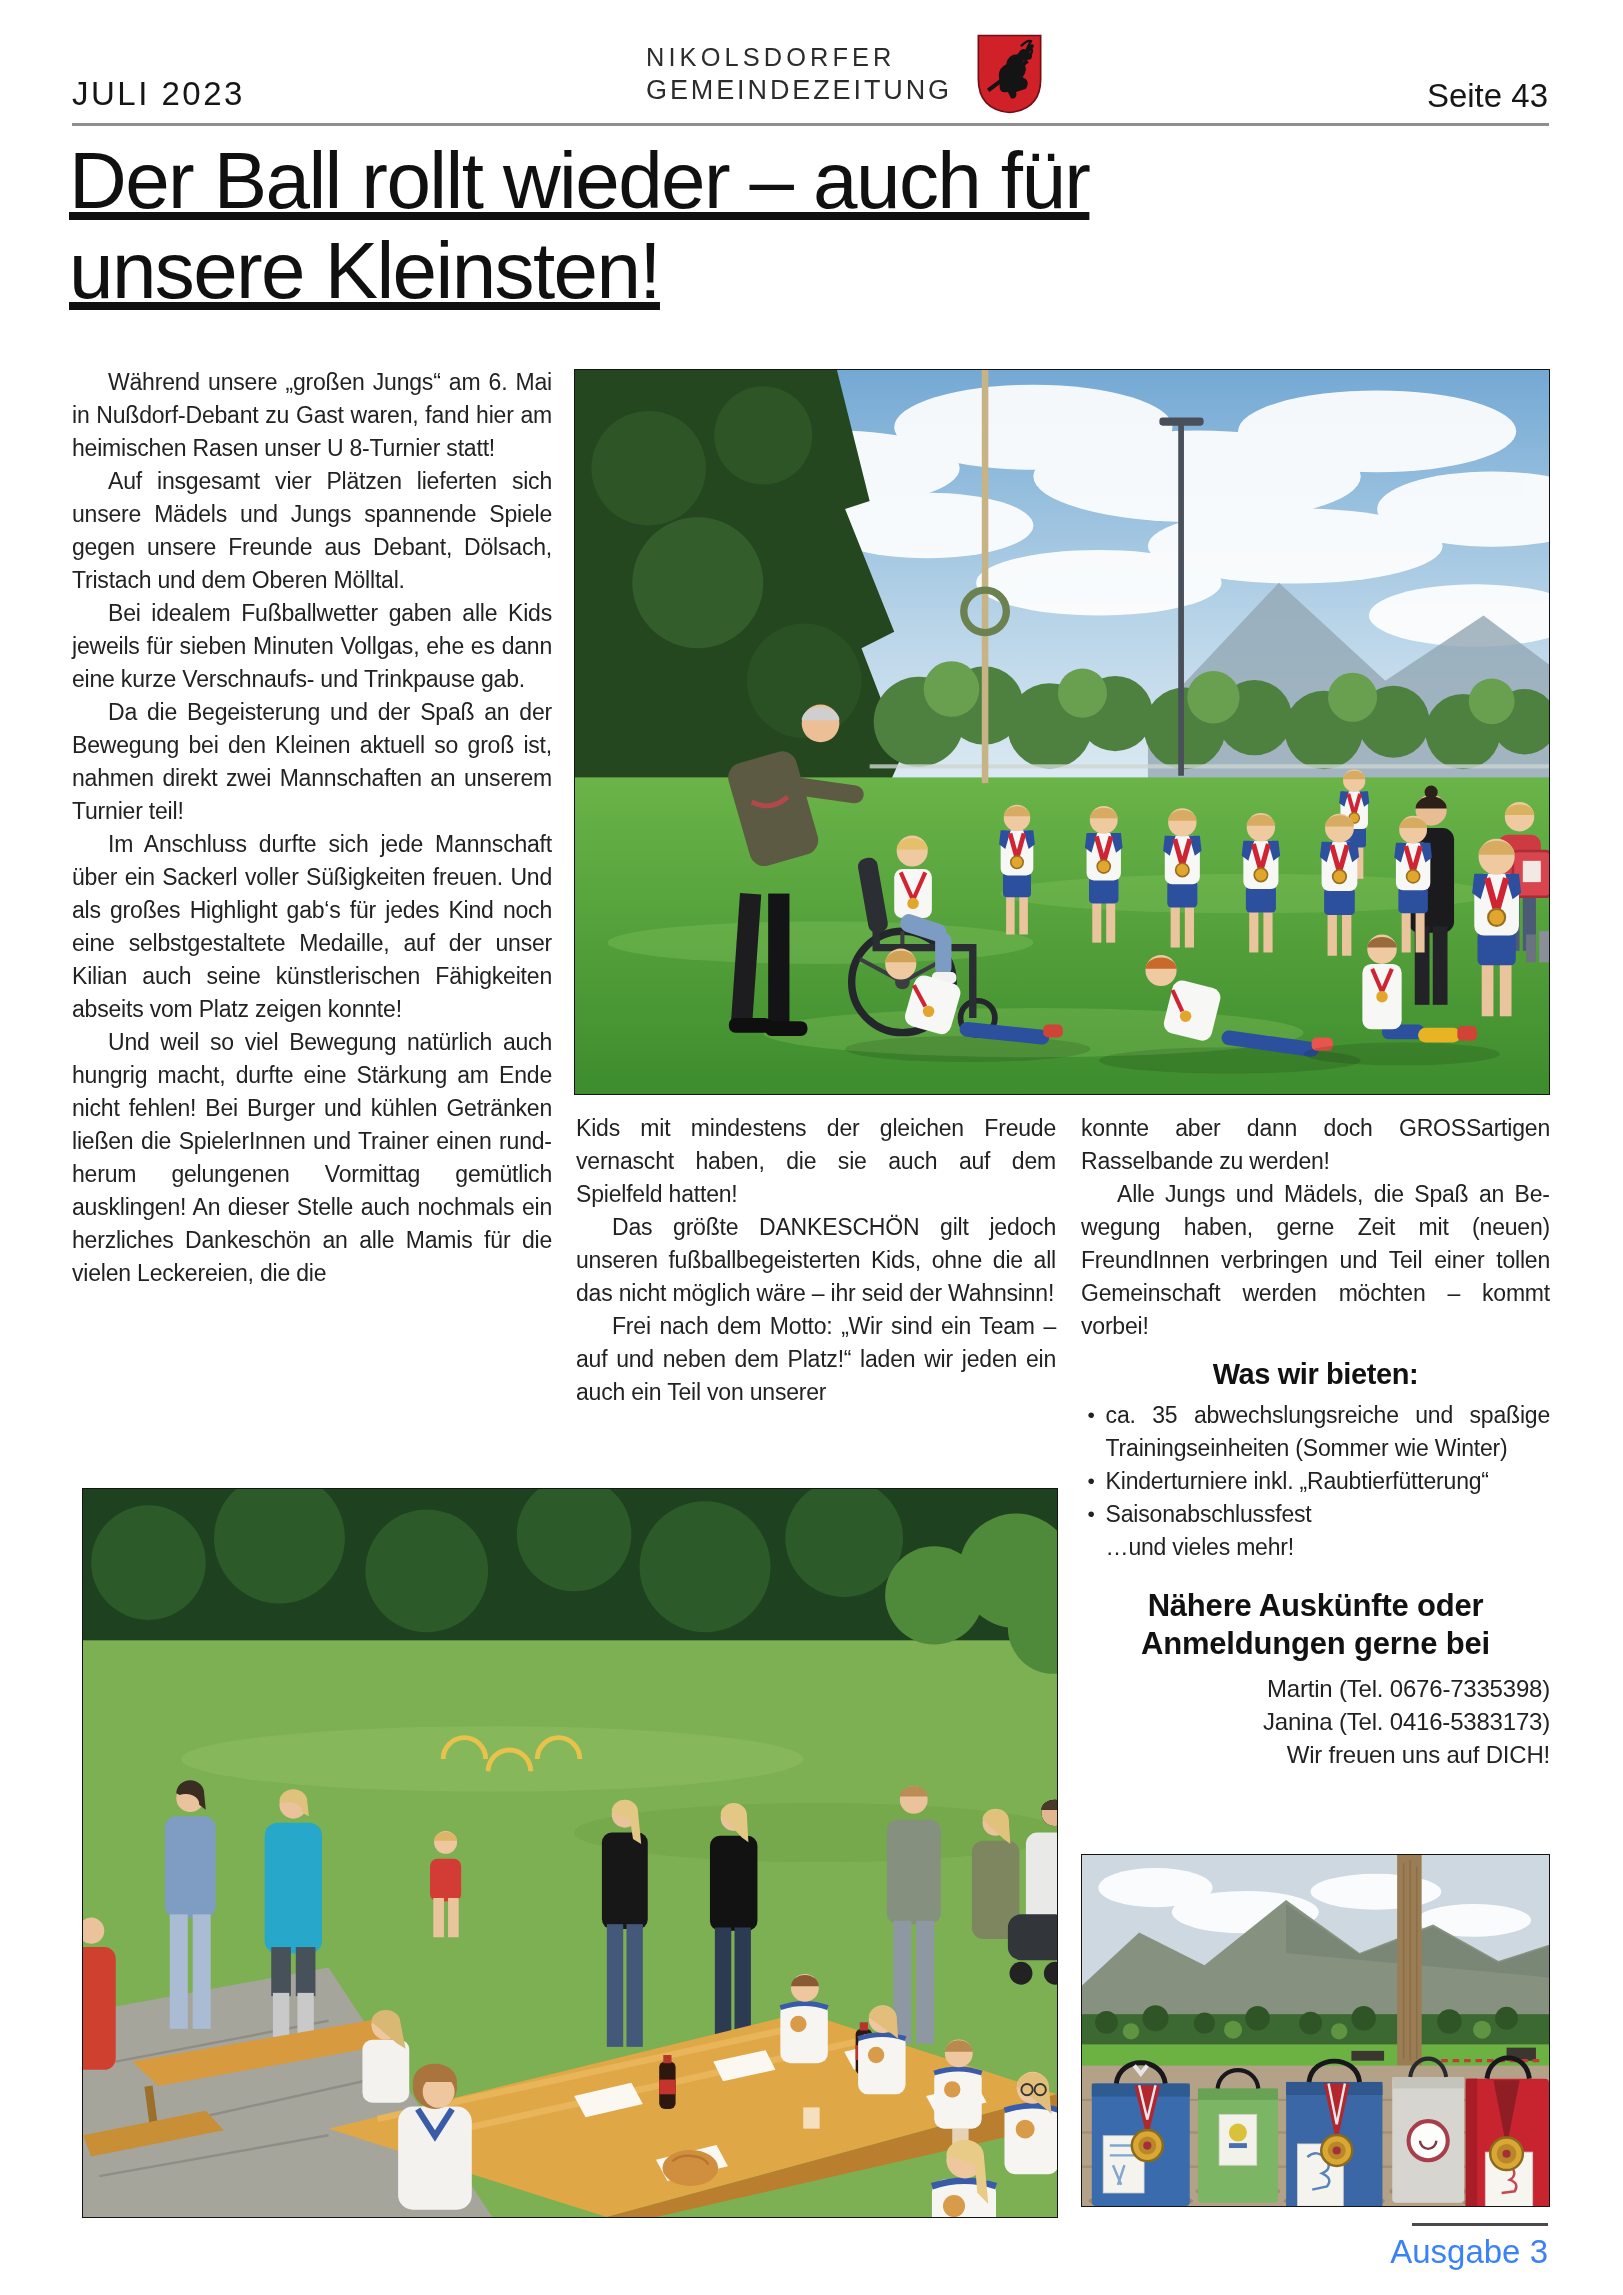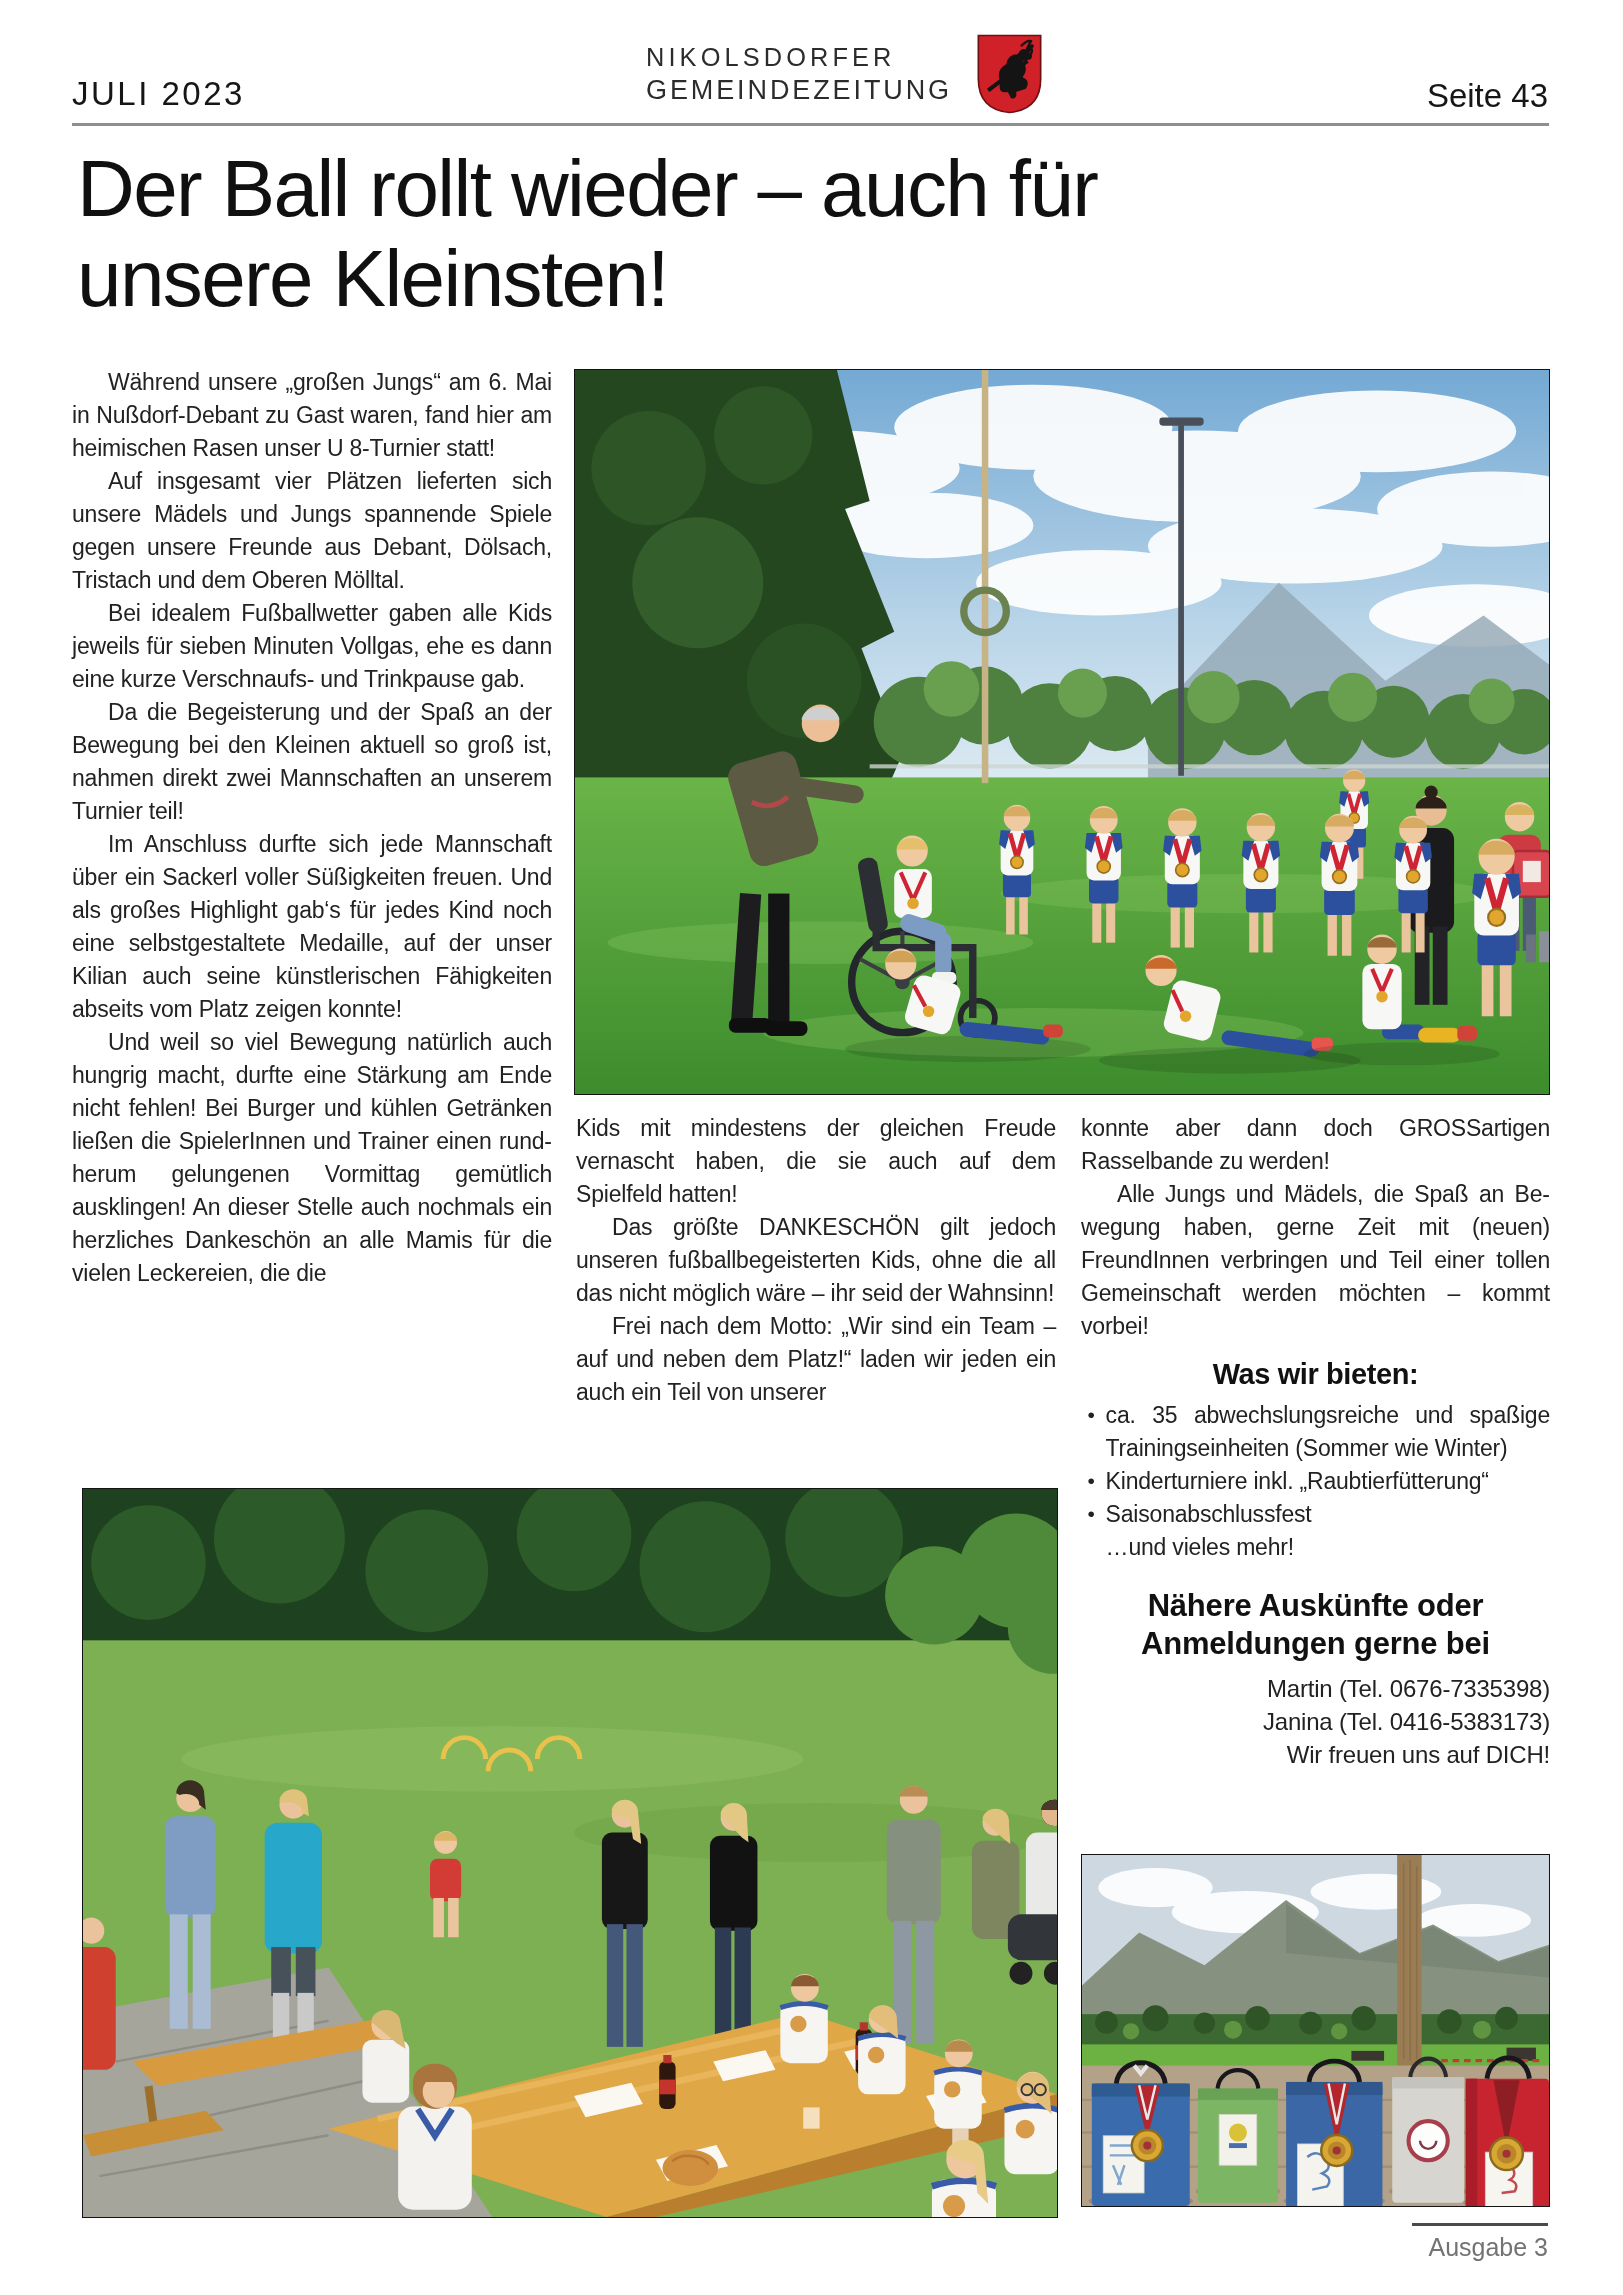--- a/index.html
+++ b/index.html
@@ -9,22 +9,22 @@
   
   .issue-date{position:absolute;left:72px;top:75px;font-size:33px;letter-spacing:2.5px;font-weight:500;color:#161616;}
   .masthead{position:absolute;left:646px;top:33px;display:flex;align-items:center;gap:23px;}
   .masthead-line1{font-size:25.4px;letter-spacing:4.1px;color:#2c2c2c;font-weight:400;}
   .masthead-line2{font-size:27px;letter-spacing:2.9px;color:#2c2c2c;font-weight:400;margin-top:3px;}
   .crest{width:69px;height:82px;}
   .page-number{position:absolute;right:75px;top:77px;font-size:33px;color:#161616;}
   .header-rule{position:absolute;left:72px;right:74px;top:123px;height:3.3px;background:#8f8f8f;}
 
   
-  h1.headline{position:absolute;left:69px;top:136px;margin:8px;width:1476px;
-      font-size:80px;font-weight:400;letter-spacing:-1.6px;line-height:1.12;color:#101010;}
+  h1.headline{position:absolute;left:69px;top:136px;margin:0;width:1476px;
+      font-size:80px;font-weight:400;letter-spacing:-1.6px;line-height:1.12;color:#101010;text-decoration:underline;}
 
   
   .col{position:absolute;font-size:23px;line-height:33px;text-align:justify;letter-spacing:-0.2px;color:#222;}
   .col p{margin:0;text-indent:36px;hyphens:manual;}
   .col p.cont{text-indent:0;}
   .col-left{left:72px;top:366px;width:480px;}
   .col-mid{left:576px;top:1112px;width:480px;}
   .col-right{left:1081px;top:1112px;width:469px;}
 
   h2.offers-heading{font-size:29px;font-weight:700;text-align:center;margin:14.8px 0 8.2px;letter-spacing:-0.4px;color:#111;}
@@ -38,21 +38,21 @@
   
   figure{margin:0;}
   .photo{position:absolute;border:1.6px solid #141414;background:#cfd8db;overflow:hidden;box-sizing:border-box;}
   .photo svg{display:block;width:100%;height:100%;}
   .photo-team{left:574px;top:369px;width:976px;height:726px;}
   .photo-picnic{left:82px;top:1488px;width:976px;height:730px;}
   .photo-bags{left:1081px;top:1854px;width:469px;height:353px;}
 
   
   .footer-rule{position:absolute;left:1412px;top:2223px;width:136px;height:2.5px;background:#4a4a4a;}
-  .issue-label{position:absolute;right:75px;top:2233px;font-size:25px;color:#737373;}
+  .issue-label{position:absolute;right:75px;top:2233px;font-size:33px;color:#3b82f6;}
 </style>
 </head>
 <body>
 
 <div class="page">
 
   <div class="issue-date">JULI 2023</div>
 
   <div class="masthead">
     <div>

